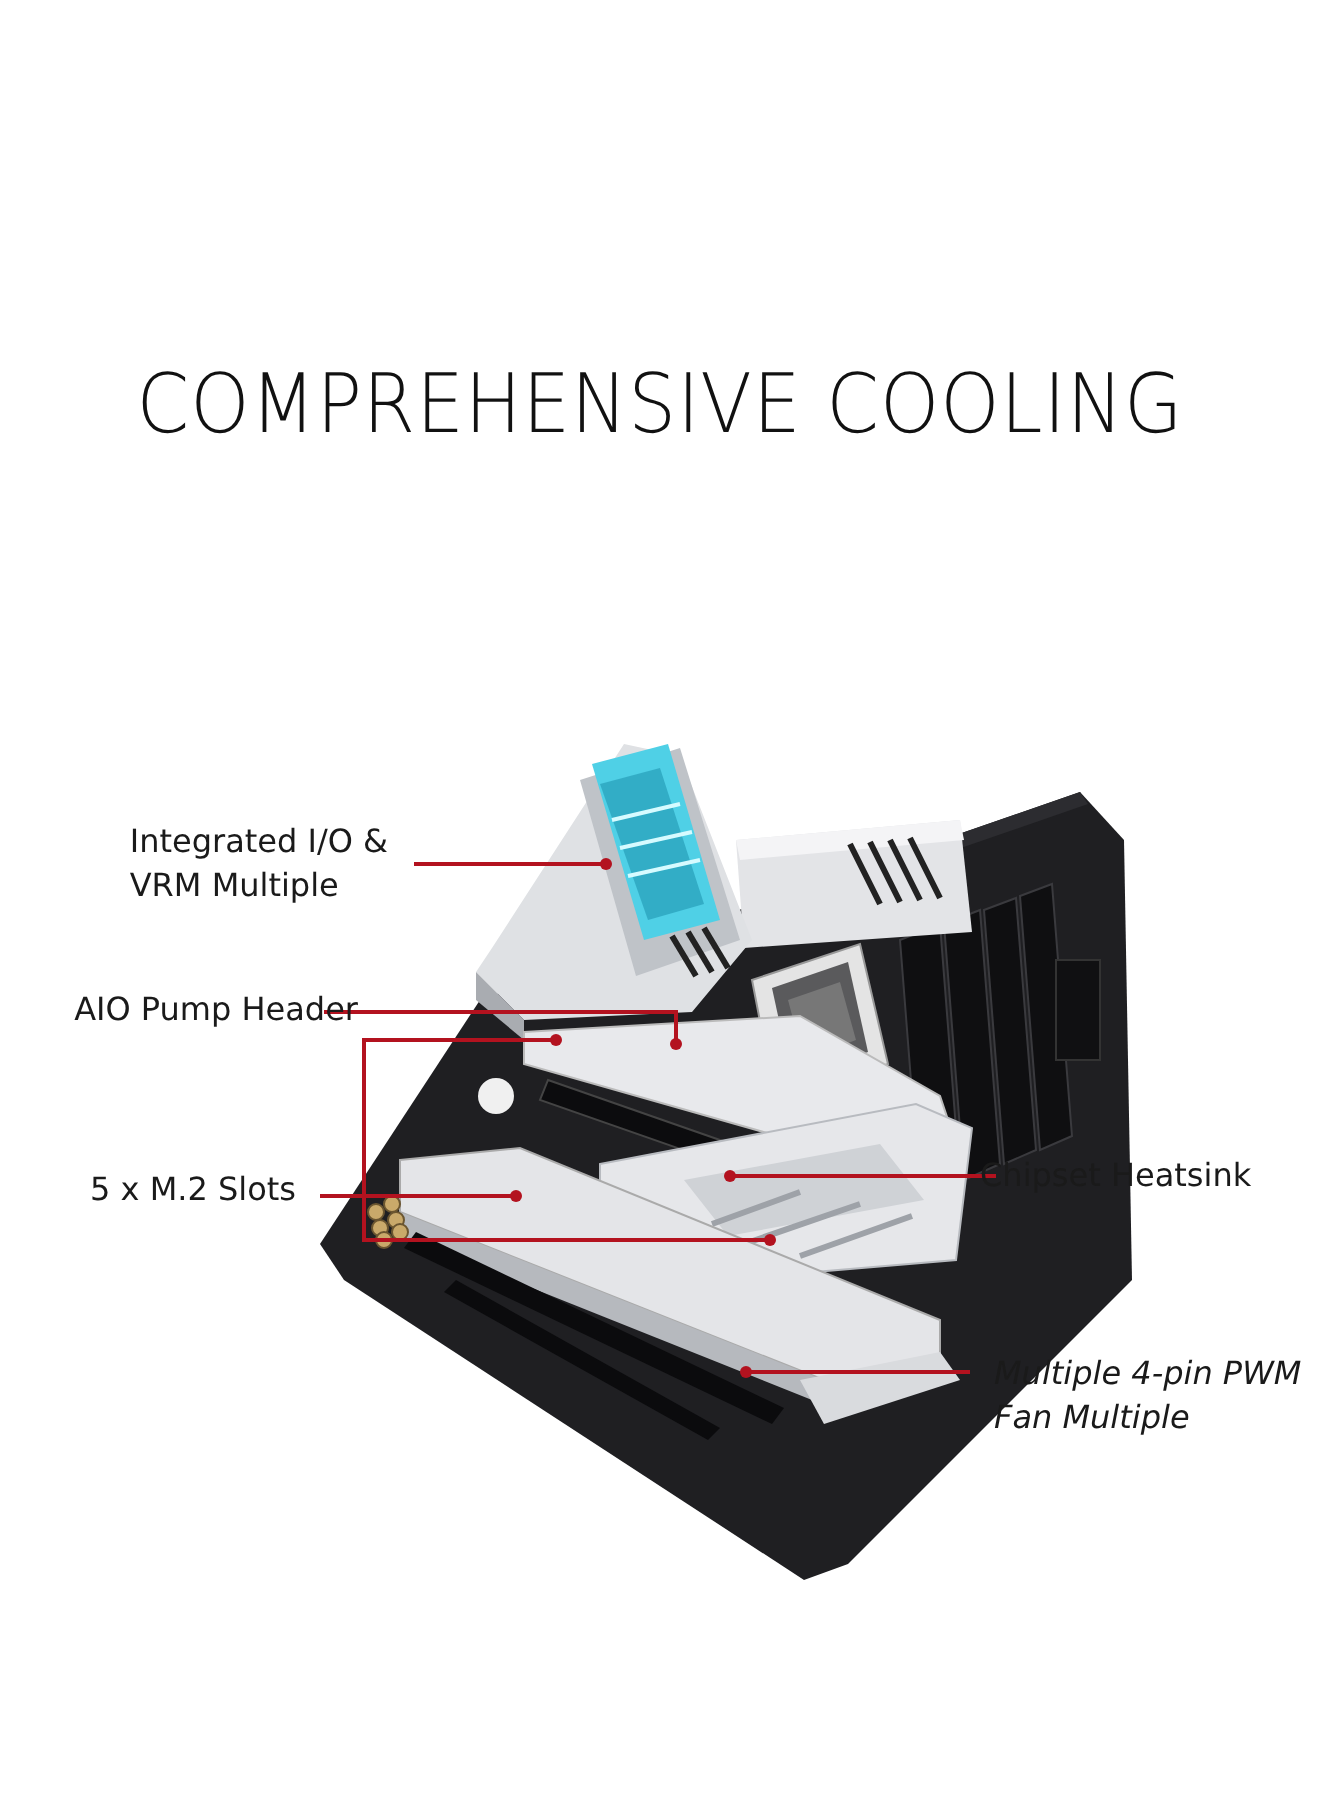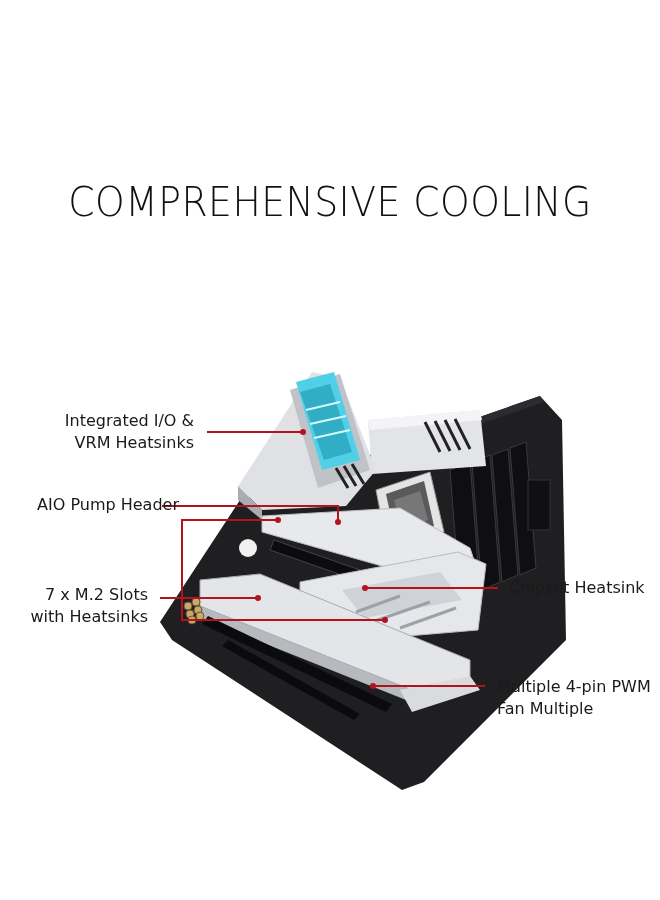--- a/index.html
+++ b/index.html
@@ -3,21 +3,21 @@
 <meta charset="utf-8">
 <style>
   html, body { margin: 0; padding: 0; background: #ffffff; }
   body { width: 660px; height: 900px; position: relative; overflow: hidden;
          font-family: "DejaVu Sans", "Liberation Sans", sans-serif; color: #1a1a1a; }
   .headline { position: absolute; left: 0; right: 0; top: 178px; text-align: center;
               font-size: 41px; font-weight: 300; letter-spacing: 0.5px; color: #111;
               font-family: "DejaVu Sans", sans-serif; transform: scaleX(0.92); }
   .label { position: absolute; font-size: 16px; line-height: 22px; color: #1a1a1a;
            font-family: "DejaVu Sans", sans-serif; }
-  .label.right { text-align: right; }
+  .label.right { text-align: left; }
   .label .line { display: block; white-space: nowrap; }
   svg.board { position: absolute; left: 0; top: 0; }
 </style>
 </head>
 <body>
 
 <div class="headline">COMPREHENSIVE COOLING</div>
 
 <svg class="board" width="660" height="900" viewBox="0 0 660 900">
 
@@ -106,32 +106,31 @@
     <circle cx="278" cy="520" r="3"></circle>
     <circle cx="258" cy="598" r="3"></circle>
     <circle cx="385" cy="620" r="3"></circle>
     <circle cx="365" cy="588" r="3"></circle>
     <circle cx="373" cy="686" r="3"></circle>
   </g>
 </svg>
 
 <div class="label right" style="right:466px; top:410px;">
   <span class="line">Integrated I/O &amp;</span>
-  <span class="line">VRM Heatsinks</span>
+  <span class="line">VRM Multiple</span>
 </div>
 
 <div class="label right" style="right:481px; top:494px;">
   <span class="line">AIO Pump Header</span>
 </div>
 
 <div class="label right" style="right:512px; top:584px;">
-  <span class="line">7 x M.2 Slots</span>
-  <span class="line">with Heatsinks</span>
+  <span class="line">5 x M.2 Slots</span>
 </div>
 
-<div class="label" style="left:509px; top:577px;">
+<div class="label" style="left:490px; top:577px;">
   <span class="line">Chipset Heatsink</span>
 </div>
 
-<div class="label" style="left:497px; top:676px;">
+<div class="label" style="left:497px; top:676px;font-style:italic;">
   <span class="line">Multiple 4-pin PWM</span>
   <span class="line">Fan Multiple</span>
 </div>
 
 </body></html>

